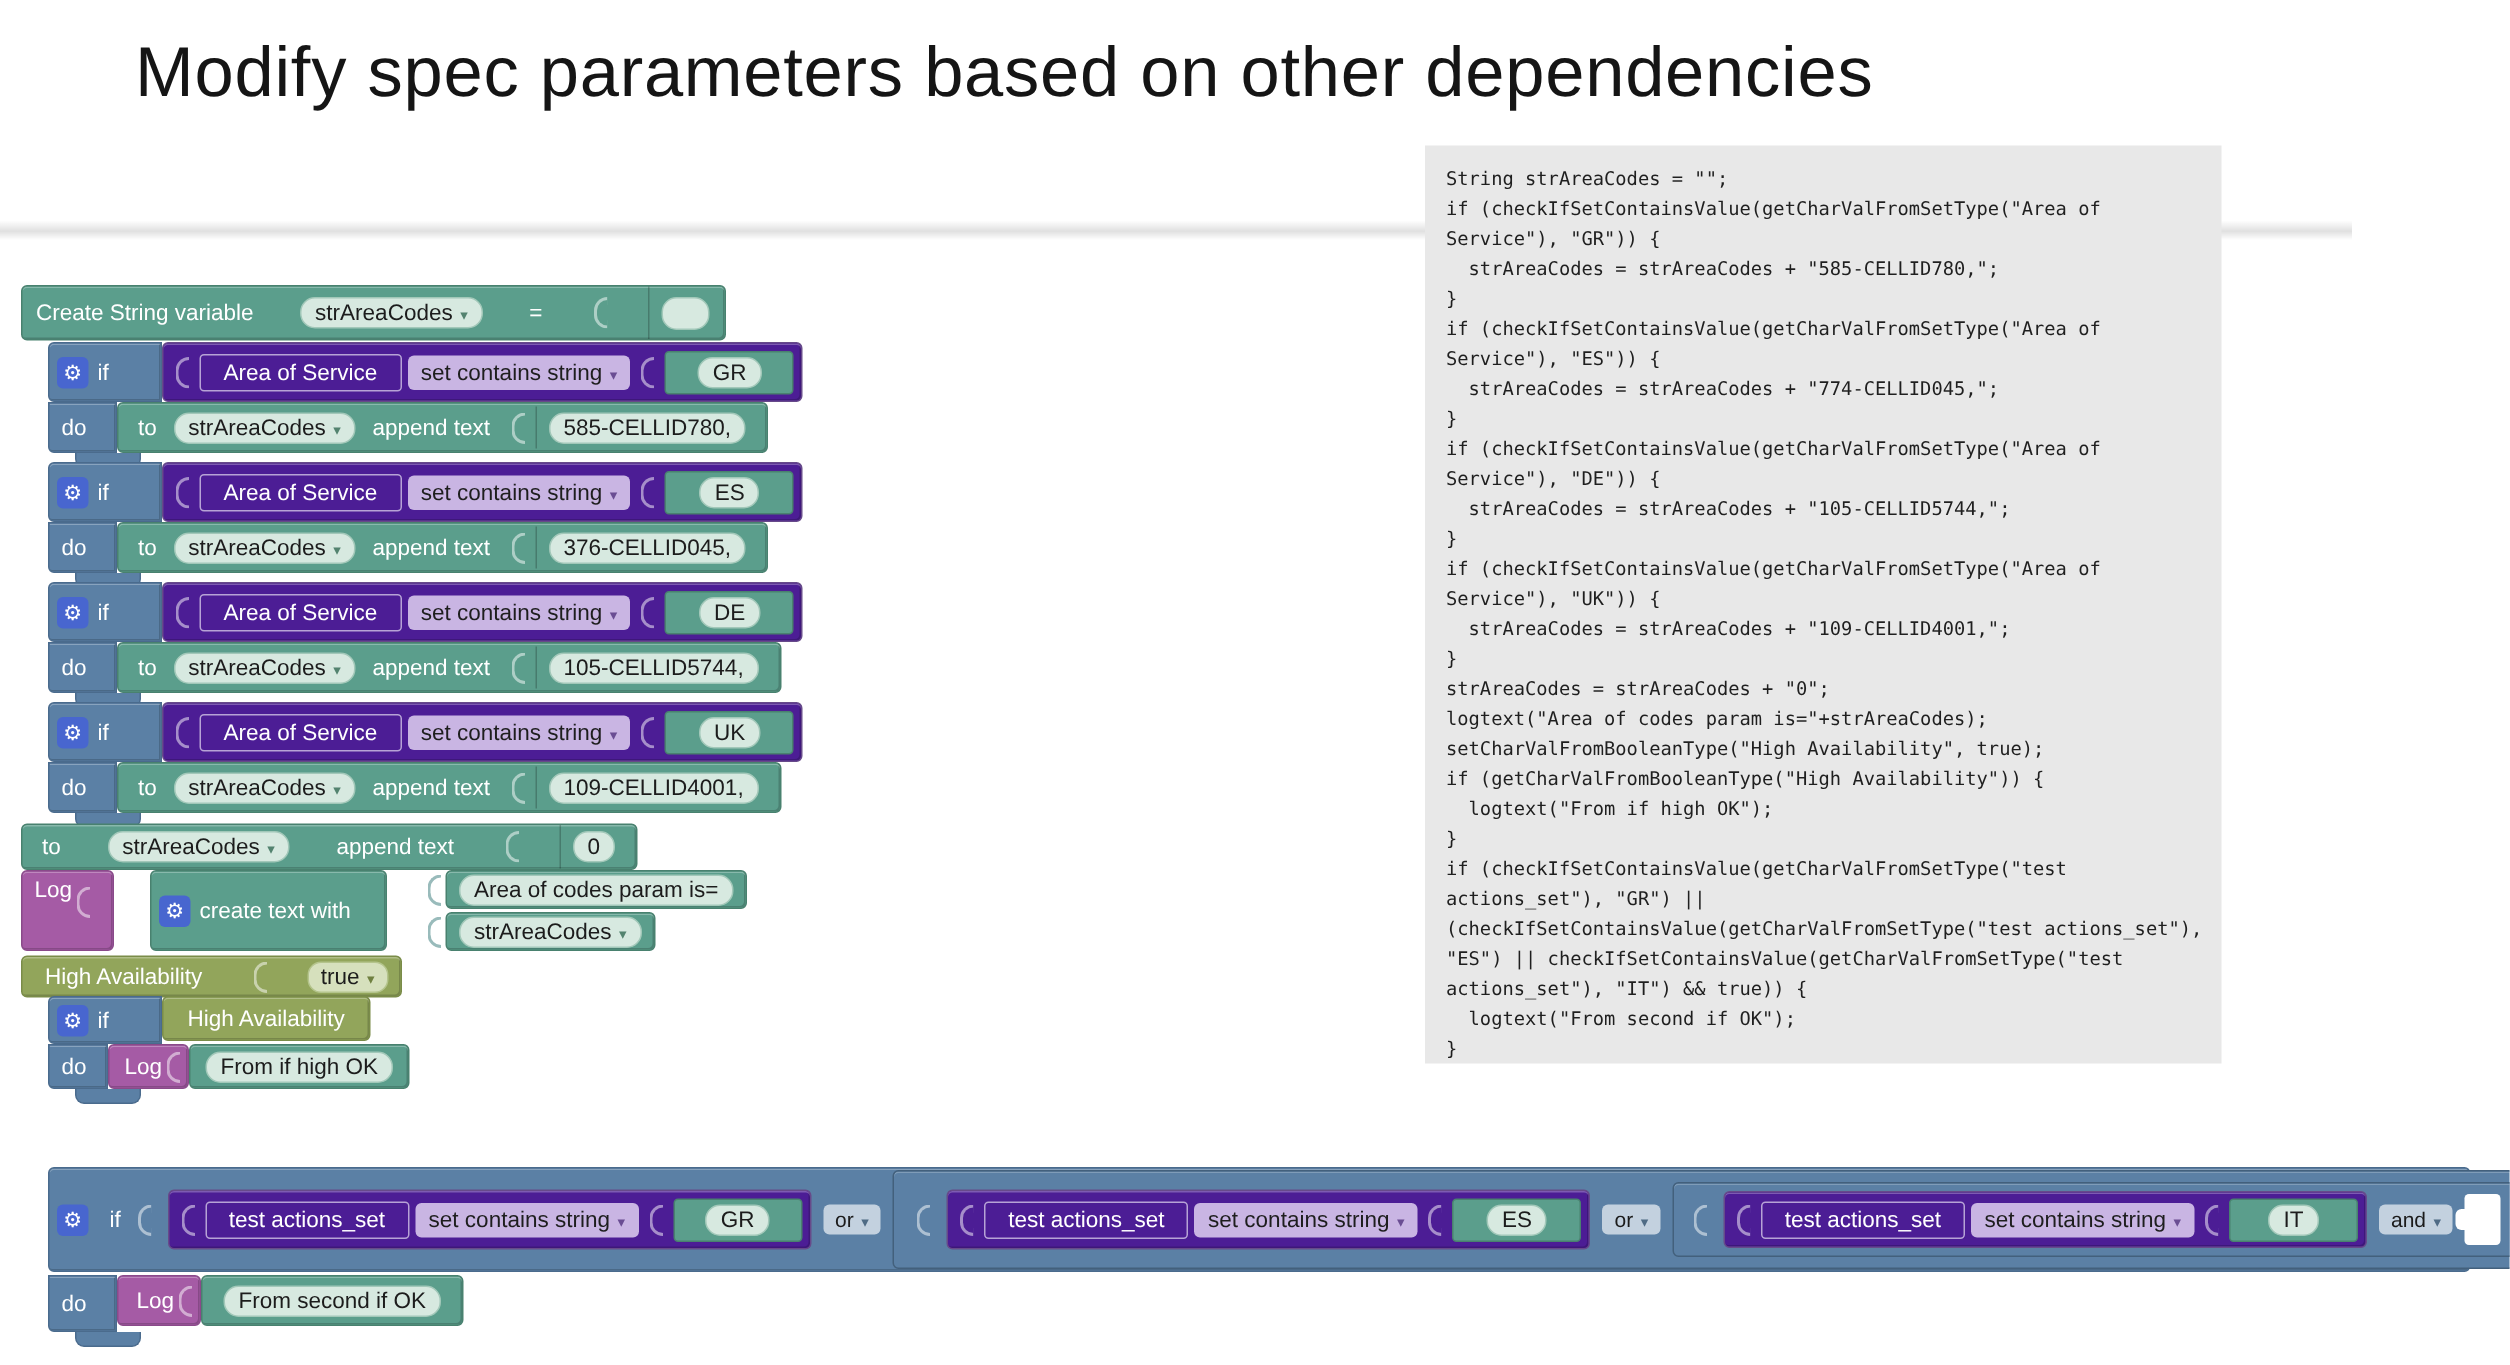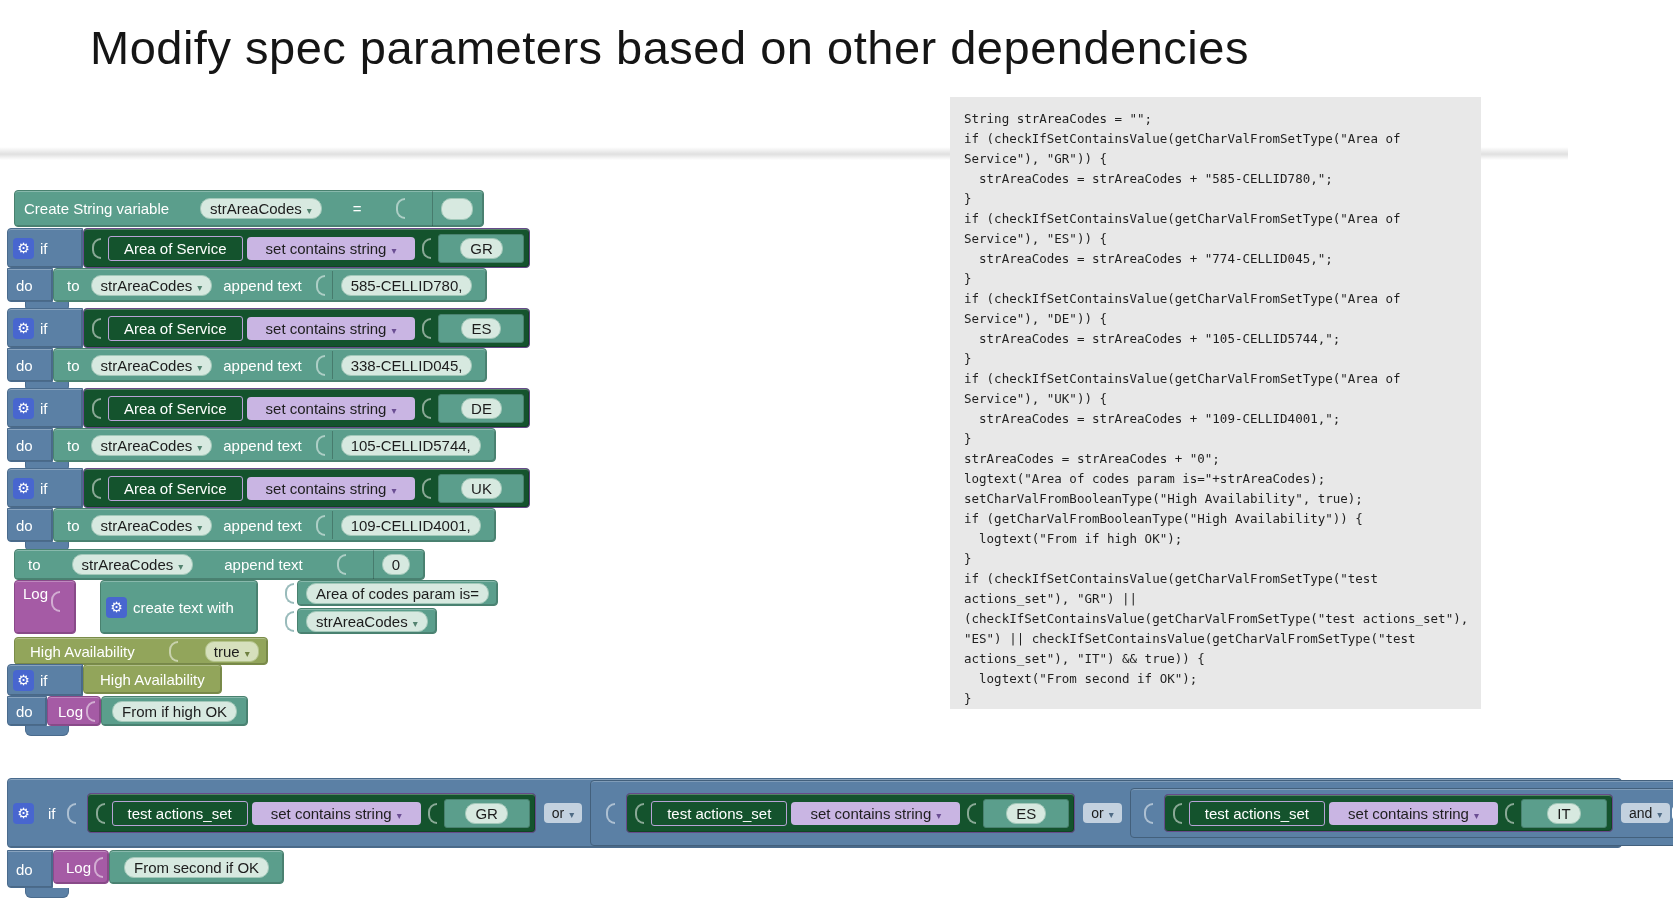--- a/index.html
+++ b/index.html
@@ -14,53 +14,53 @@
   .code-panel{position:absolute;left:950px;top:97px;width:531px;height:612px;
     background:#e8e8e8;z-index:2;box-sizing:border-box;}
   .code-panel pre{margin:0;padding:12px 6px 0 14px;font:12.5px/20px "DejaVu Sans Mono",monospace;
     color:#1f1f1f;white-space:pre;}
   
   .blk{display:flex;align-items:center;border-radius:4px;color:#fff;font-size:15px;
     box-shadow:inset 0 1px 0 rgba(255,255,255,.28), inset -1px -1px 0 rgba(0,0,0,.18);
     box-sizing:border-box;}
   .teal   {background:#5b9e8c;border:1px solid #49816f;}
   .blue   {background:#5b80a5;border:1px solid #4a6b8d;}
-  .purple {background:#14532d;border:1px solid #674a8a;}
+  .purple {background:#4c1d95;border:1px solid #674a8a;}
   .magenta{background:#a55ba5;border:1px solid #8a4a8a;}
   .olive  {background:#92a55b;border:1px solid #7a8c49;}
   .socket{display:inline-block;width:7px;height:17px;border:2px solid rgba(255,255,255,.5);
     border-right:none;border-radius:9px 0 0 9px;margin:0 3px;flex:none;}
   .gear{width:21px;height:21px;border-radius:4px;background:#4866cf;color:#fff;
     display:flex;align-items:center;justify-content:center;flex:none;margin:0 6px 0 5px;}
   .gear::after{content:"⚙";font-size:14px;line-height:1;}
   .caret::after{content:"▾";font-size:10px;margin-left:5px;}
   
   .chip{background:#d7e9e0;border:1px solid #a2c8b9;border-radius:10px;color:#1c1c1c;
     padding:1px 9px;white-space:nowrap;display:inline-flex;align-items:center;}
   .chip .caret::after{color:#53836f;}
   .chip.empty{min-width:22px;min-height:18px;padding:1px 4px;}
-  .dd-purple{background:#c9b5e3;border-radius:4px;color:#1e1e1e;padding:3px 19px;
+  .dd-purple{background:#c9b5e3;border-radius:4px;color:#1e1e1e;padding:3px 9px;
     display:inline-flex;align-items:flex-end;white-space:nowrap;}
   .dd-purple .caret::after{color:#6a4d93;}
   .dd-blue{background:#c3d1df;border-radius:4px;color:#1b1b1b;padding:2px 8px;font-size:14px;
     display:inline-flex;white-space:nowrap;flex:none;}
   .dd-blue .caret::after{color:#4f6b85;}
   .chip-olive{background:#d6e0bd;border:1px solid #b4c48c;border-radius:9px;color:#1c1c1c;
     padding:1px 8px;display:inline-flex;align-items:center;}
   .chip-olive .caret::after{color:#6f8040;}
   .inner-chip{border:1px solid #b7a3d6;border-radius:3px;padding:3px 15px;color:#fff;
     white-space:nowrap;}
   .val{background:#5b9e8c;border:1px solid #49816f;border-radius:3px;display:flex;
     align-items:center;justify-content:center;padding:3px 7px;min-width:86px;box-sizing:border-box;}
   .attach{border-left:1px solid rgba(0,0,0,.22);align-self:stretch;display:flex;
     align-items:center;padding:2px 8px;}
   .lbl{margin:0 7px;white-space:nowrap;}
   
   .abs{position:absolute;z-index:1;gap:24px;}
-  .group{position:absolute;left:7px;z-index:1;}
+  .group{position:absolute;left:32px;z-index:1;}
   .ifrow{display:flex;align-items:stretch;}
   .ifhead{width:76px;border-radius:4px 0 0 4px;display:flex;align-items:center;}
   .cond{padding:2px 5px;display:flex;align-items:center;gap:4px;}
   .dorow{display:flex;align-items:stretch;}
   .docol{width:46px;display:flex;align-items:center;border-radius:0 0 0 4px;}
   .docol span{margin-left:8px;}
   .stmt{display:flex;align-items:center;padding:2px 6px;gap:4px;}
   .nub{position:absolute;left:18px;width:42px;height:9px;background:#5b80a5;
     border:1px solid #4a6b8d;border-top:none;border-radius:0 0 6px 6px;}
   
@@ -187,21 +187,21 @@
       </div>
     <div class="stmt blk teal" style="height:34px;">
       <span class="lbl">to</span>
       <span class="chip">
           <span>strAreaCodes</span>
           <span class="caret"></span>
         </span>
       <span class="lbl">append text</span>
       <span class="socket"></span>
       <span class="attach">
-          <span class="chip">338-CELLID045,</span>
+          <span class="chip">376-CELLID045,</span>
         </span>
     </div>
   </div>
   <div class="nub"></div>
 </div>
 
 <div class="group" style="top:388px;">
   <div class="ifrow">
     <div class="ifhead blk blue">
       <span class="gear"></span>

